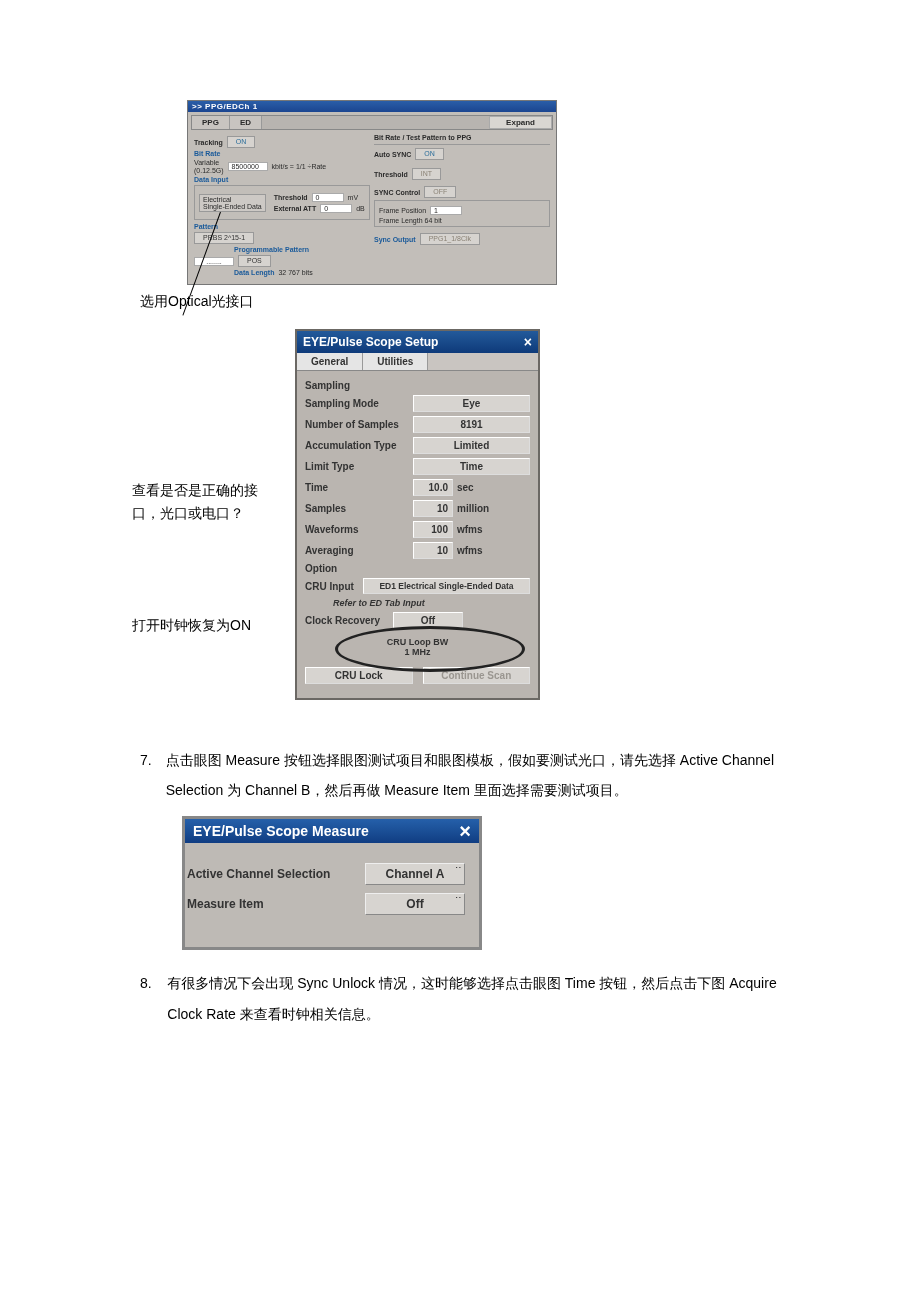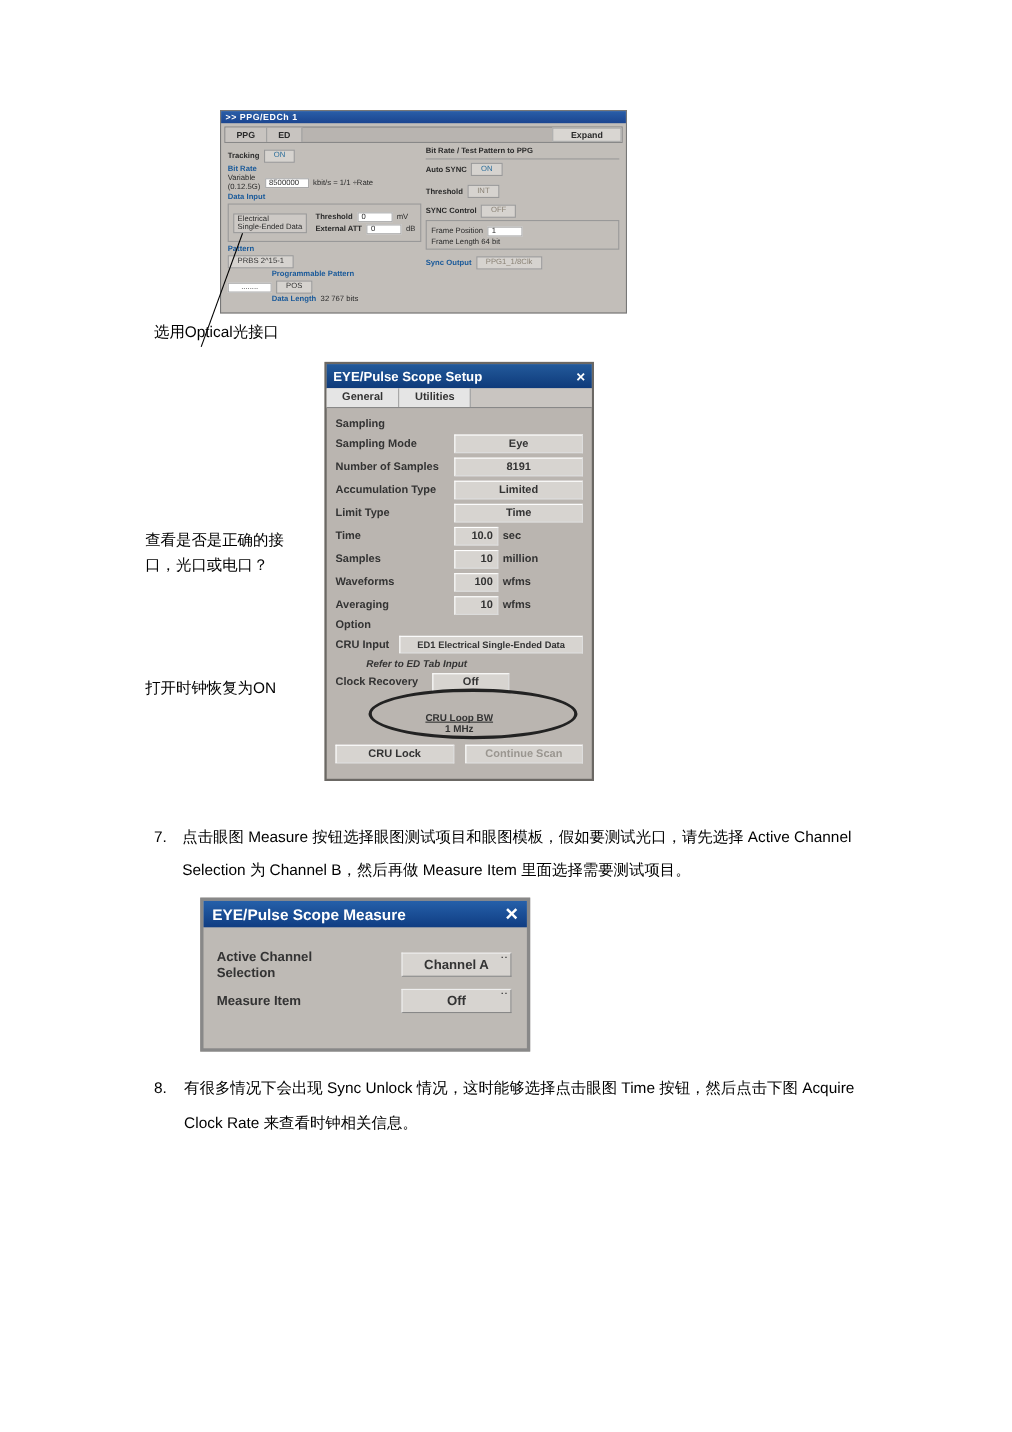--- a/index.html
+++ b/index.html
@@ -1,20 +1,20 @@
 <!DOCTYPE html>
 <html><head>
 <meta charset="utf-8">
 <style>
   * { box-sizing: border-box; margin: 0; padding: 0; }
   body { width: 920px; height: 1302px; background: #fff; font-family: "Microsoft YaHei", Arial, sans-serif; color: #000; position: relative; }
   .page { padding: 100px 140px 40px 140px; }
 
   
-  .panel1 { border: 1px solid #777; background: #c2beb9; width: 370px; margin-left: 60px; font-size: 7px; color: #2a2a2a; }
+  .panel1 { border: 1px solid #777; background: #c2beb9; width: 370px; margin-left: 47px; font-size: 7px; color: #2a2a2a; }
   .p1-titlebar { background: linear-gradient(#2a5ea8,#1b4590); color:#fff; padding: 1px 4px; font-size: 8px; font-weight: bold; letter-spacing: .5px; }
   .p1-tabs { display:flex; border:1px solid #888; margin:3px 3px 2px 3px; background:#b8b4b0; }
   .p1-tab { padding:2px 10px; border-right:1px solid #999; background:#c8c4c0; font-weight:bold; font-size:8px; }
   .p1-tab.expand { margin-left: auto; border:1px solid #aaa; background:#d9d6d2; padding:1px 16px; }
   .p1-body { display:flex; gap:4px; padding:2px 6px 6px 6px; }
   .p1-col { flex:1; }
   .p1-row { display:flex; align-items:center; gap:4px; margin:2px 0; }
   .p1-label { font-weight: bold; }
   .p1-btn { background:#d6d3cf; border:1px solid #999; color:#8a8275; padding:0 8px; font-size:7px; height:12px; line-height:10px; display:inline-flex; align-items:center; }
   .p1-btn.blue { color:#2a6d9a; }
@@ -51,21 +51,21 @@
   
   .body-text { font-size:14px; line-height:2.2; margin-top:18px; }
   .body-text ol { list-style:none; }
   .body-text li { display:flex; gap:14px; margin-bottom:10px;}
   .li-num { width:18px; }
 
   
   .panel3 { width:300px; margin:4px 0 4px 42px; border:3px solid #888; background:#bebab5; font-size:12px; font-weight:bold; color:#333; }
   .p3-title { background:linear-gradient(#2560aa,#103d82); color:#fff; padding:4px 8px; display:flex; align-items:center; font-size:14px; }
   .p3-title .x { margin-left:auto; font-size:20px; line-height:14px;}
-  .p3-body { padding:12px 14px 24px 12px; }
+  .p3-body { padding:12px 14px 24px 2px; }
   .p3-row { display:flex; align-items:center; margin:8px 0; }
   .p3-lab { flex:1; }
   .p3-btn { width:100px; text-align:center; background:#d7d4d0; border:1px solid #eee; border-right-color:#888; border-bottom-color:#888; padding:3px 0; position:relative;margin-left:32px;}
   .p3-btn::after{ content:".."; position:absolute; top:-3px; right:2px; font-size:8px; letter-spacing:1px;}
 </style>
 </head>
 <body>
 
 <div class="page">
 
@@ -231,21 +231,21 @@
         <div class="p2-sec" style="">Option</div>
         <div class="p2-row">
             <div class="p2-lab" style="width:58px;">CRU Input</div>
             <div class="p2-box" style="font-size:8.5px;">ED1 Electrical Single-Ended Data</div>
           </div>
         <div class="p2-note">Refer to ED Tab Input</div>
         <div class="p2-row">
             <div class="p2-lab" style="width:88px;">Clock Recovery</div>
             <div class="p2-box" style="max-width:70px;">Off</div>
           </div>
-        <div class="p2-sub" style="margin-top:18px;text-decoration:underline;">CRU Loop BW</div>
+        <div class="p2-sub" style="margin-top:8px;">CRU Loop BW</div>
         <div class="p2-sub">1 MHz</div>
         <div class="p2-row" style="margin-top:10px; gap:10px;">
           <div class="p2-box" style="flex:1;">CRU Lock</div>
           <div class="p2-box" style="flex:1; color:#9a9690;">Continue Scan</div>
         </div>
       </div>
       <div class="p2-ellipse" style="left:38px; top:295px;"></div>
     </div>
   </div>
 

